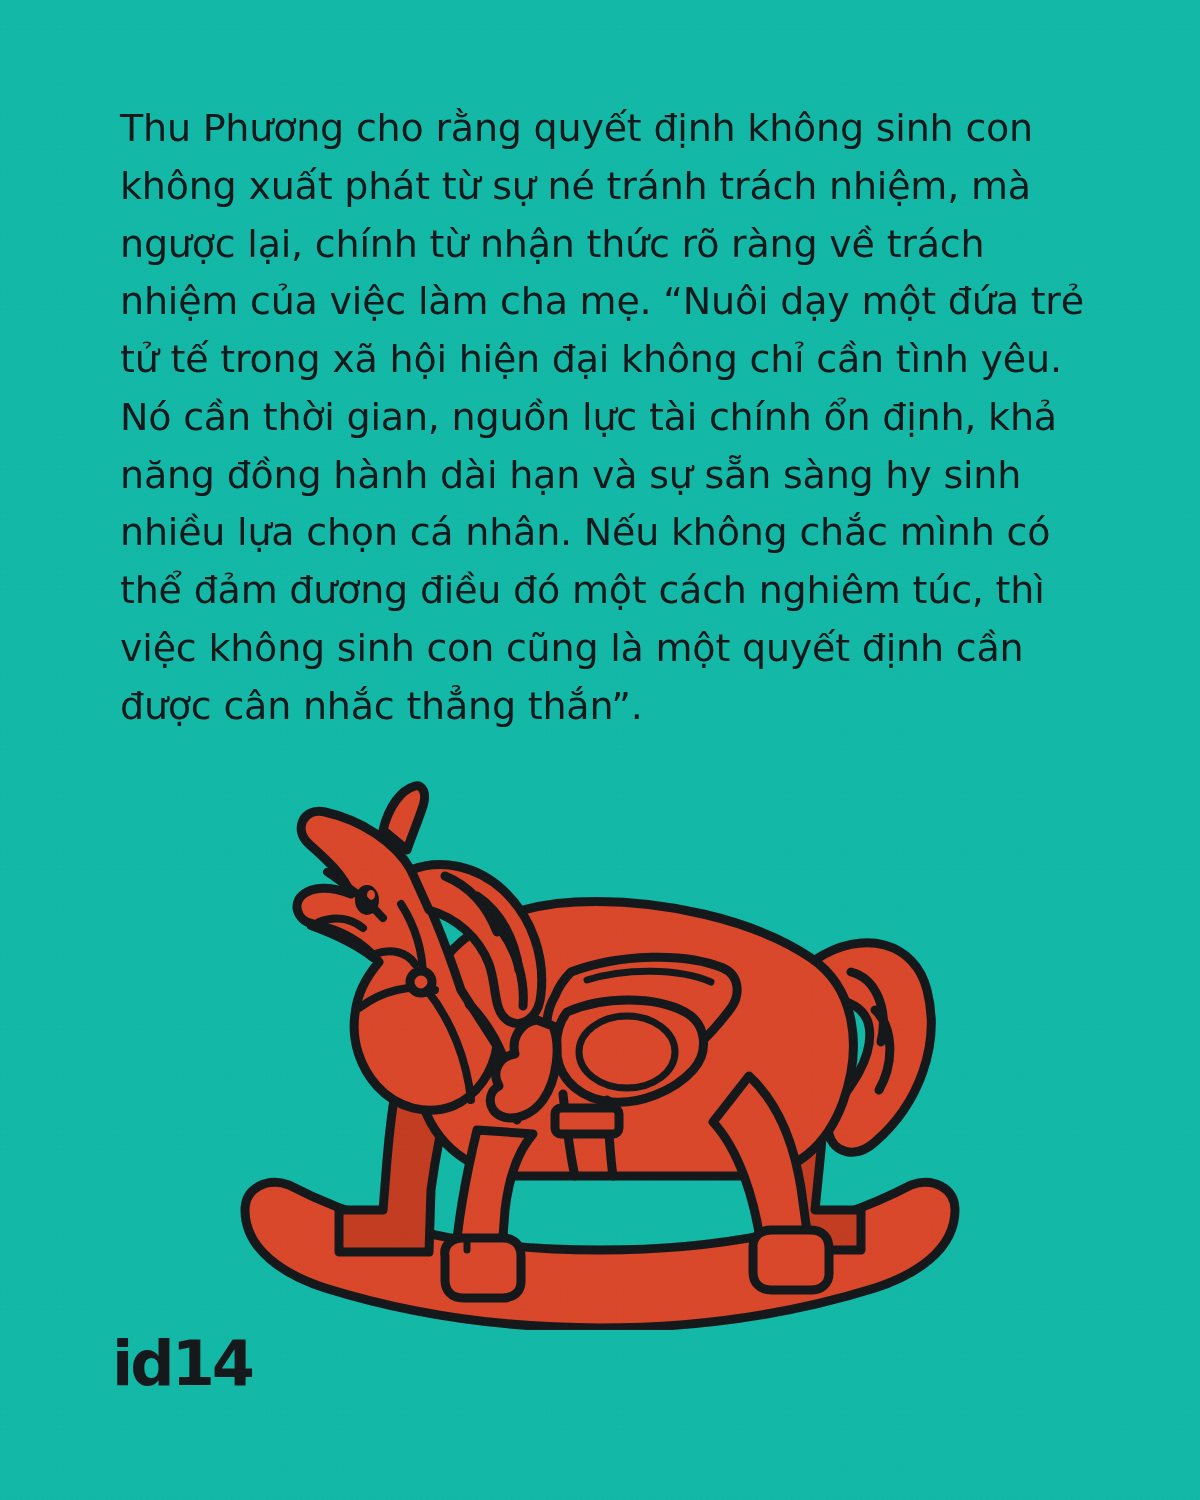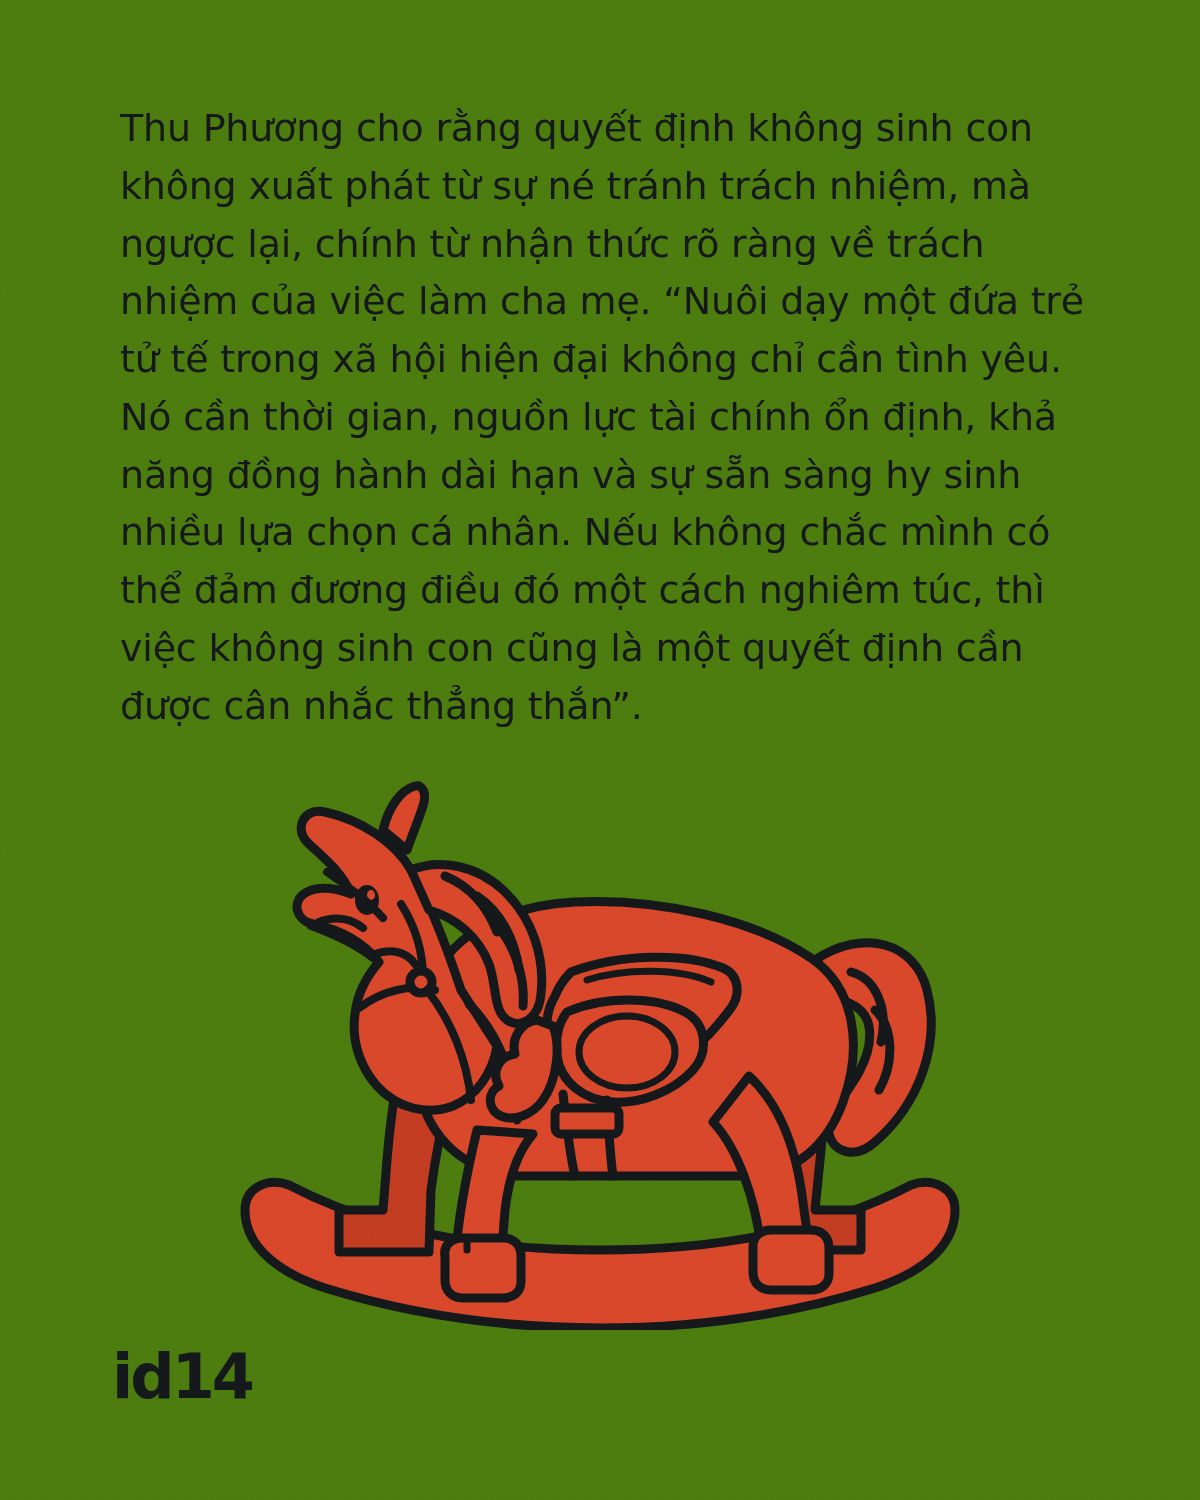--- a/index.html
+++ b/index.html
@@ -11,21 +11,21 @@
     height: 1500px;
     background: #e8e4dc;
     font-family: "Liberation Sans", sans-serif;
     overflow: hidden;
     position: relative;
   }
   .page {
     position: relative;
     width: 1200px;
     height: 1500px;
-    background: #4d7c0f;
+    background: #14b8a6;
   }
   .quote-block {
     position: absolute;
     left: 120px;
     top: 100px;
     width: 980px;
   }
   .quote-text {
     font-size: 38px;
     line-height: 1.52;
@@ -38,21 +38,21 @@
   .illustration {
     position: absolute;
     left: 215px;
     top: 690px;
     width: 770px;
     height: 640px;
   }
   .logo {
     position: absolute;
     left: 112px;
-    bottom: 92px;
+    bottom: 105px;
     display: flex;
     align-items: flex-end;
     height: 64px;
   }
   .logo-text {
     font-family: "DejaVu Sans", sans-serif;
     font-size: 62px;
     font-weight: 700;
     color: #16191c;
     letter-spacing: -3px;

